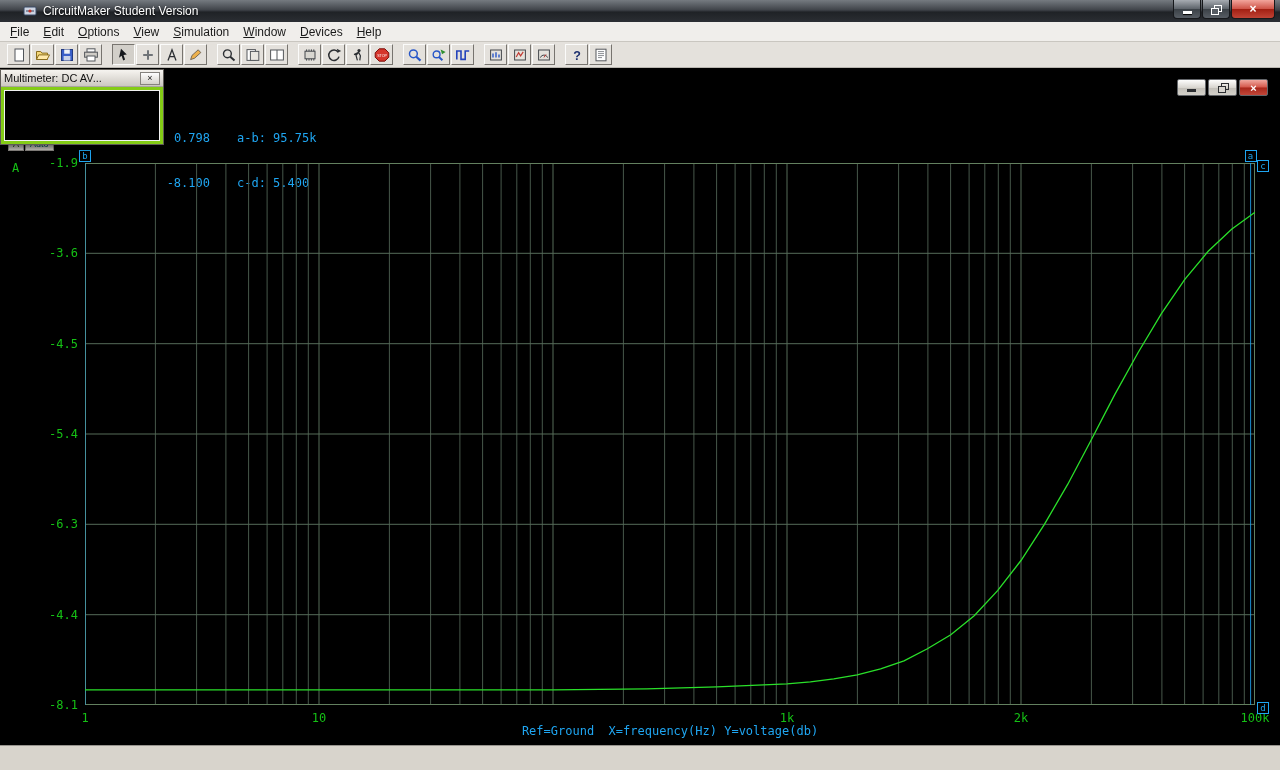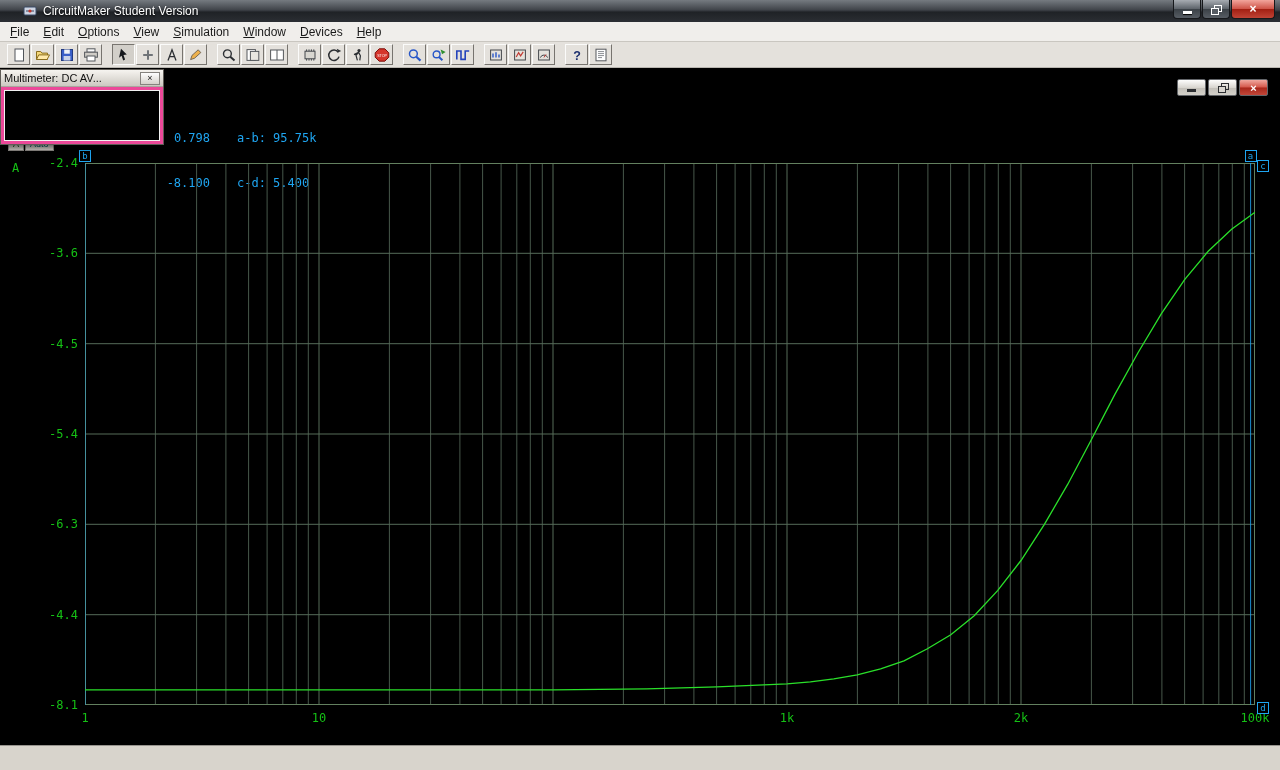--- a/index.html
+++ b/index.html
@@ -71,21 +71,21 @@
     font-family:"DejaVu Sans Mono",monospace;font-size:12px;color:var(--green)}
   .xlabel{position:absolute;width:44px;text-align:center;top:643px;
     font-family:"DejaVu Sans Mono",monospace;font-size:12px;color:var(--green)}
   .footer-label{position:absolute;left:85px;top:656px;width:1170px;text-align:center;
     font-family:"DejaVu Sans Mono",monospace;font-size:12px;color:var(--cyan);white-space:pre}
   .marker{position:absolute;width:12px;height:12px;box-sizing:border-box;border:1px solid var(--cyan);
     background:#000;color:var(--cyan);font-family:"DejaVu Sans Mono",monospace;font-size:9px;
     display:flex;align-items:center;justify-content:center;pointer-events:auto}
 
   
-  .mm{position:absolute;left:0;top:1px;width:164px;height:76px;background:#ec4899;
+  .mm{position:absolute;left:0;top:1px;width:164px;height:76px;background:#84cc16;
     border:1px solid #5f5c57;box-shadow:3px 3px 6px rgba(0,0,0,.55);box-sizing:border-box}
   .mm-title{height:16px;background:linear-gradient(#f6f4f0,#ccc8c1);display:flex;align-items:center;
     font-size:11px;color:#111;padding:0 3px;border-bottom:1px solid #aaa69f}
   .mm-close{margin-left:auto;width:20px;height:13px;box-sizing:border-box;text-align:center;
     font-size:9px;line-height:11px;background:linear-gradient(#fefefe,#d6d2cb);
     border:1px solid #86837e;color:#222}
   .mm-display{position:absolute;left:3px;top:20px;width:156px;height:51px;background:#000;
     border:1px solid #f2f2f2;box-sizing:border-box;color:#2ae02a;
     font-family:"DejaVu Sans Mono",monospace;font-size:12px}
 
@@ -359,21 +359,22 @@
         <line x1="0" y1="361.3" x2="1170" y2="361.3" stroke="#566c59" stroke-width="1"></line>
         <line x1="0" y1="451.7" x2="1170" y2="451.7" stroke="#566c59" stroke-width="1"></line>
         <line x1="0" y1="542.0" x2="1170" y2="542.0" stroke="#566c59" stroke-width="1"></line>
         <rect x="0.5" y="0.5" width="1169" height="541" fill="none" stroke="#63805f"></rect>
         <line x1="0.0" y1="0" x2="0.0" y2="542" stroke="#1fa6f2" stroke-width="1" opacity="0.85"></line>
         <line x1="1165.6" y1="0" x2="1165.6" y2="542" stroke="#1fa6f2" stroke-width="1" opacity="0.85"></line>
         <polyline points="0.0,526.9 117.0,526.9 234.0,526.9 351.0,526.9 468.0,526.9 561.6,525.9 631.8,523.9 678.6,521.9 702.0,520.9 725.4,518.9 748.8,515.9 772.2,511.9 795.6,505.9 819.0,497.8 842.4,485.8 865.8,471.7 889.2,452.7 912.6,427.6 936.0,397.5 959.4,361.3 982.8,321.2 1006.2,277.0 1029.6,231.9 1053.0,189.7 1076.4,150.6 1099.8,116.4 1123.2,88.3 1146.6,66.2 1170.0,49.2" fill="none" stroke="#2ae02a" stroke-width="1.3"></polyline>
       </svg></div>
 
   <div class="plot-layers">
-  <div class="ylabel" style="top: 88px;">-2.4</div>
+    <div class="footer-label">Ref=Ground  X=frequency(Hz) Y=voltage(db)</div>
+  <div class="ylabel" style="top: 88px;">-1.9</div>
       <div class="ylabel" style="top: 178.333px;">-3.6</div>
       <div class="ylabel" style="top: 268.667px;">-4.5</div>
       <div class="ylabel" style="top: 359px;">-5.4</div>
       <div class="ylabel" style="top: 449.333px;">-6.3</div>
       <div class="ylabel" style="top: 539.667px;">-4.4</div>
       <div class="ylabel" style="top: 630px;">-8.1</div>
       <div class="xlabel" style="left: 63px;">1</div>
       <div class="xlabel" style="left: 297px;">10</div>
       <div class="xlabel" style="left: 531px; margin-top: 37px;">100</div>
       <div class="xlabel" style="left: 765px;">1k</div>

